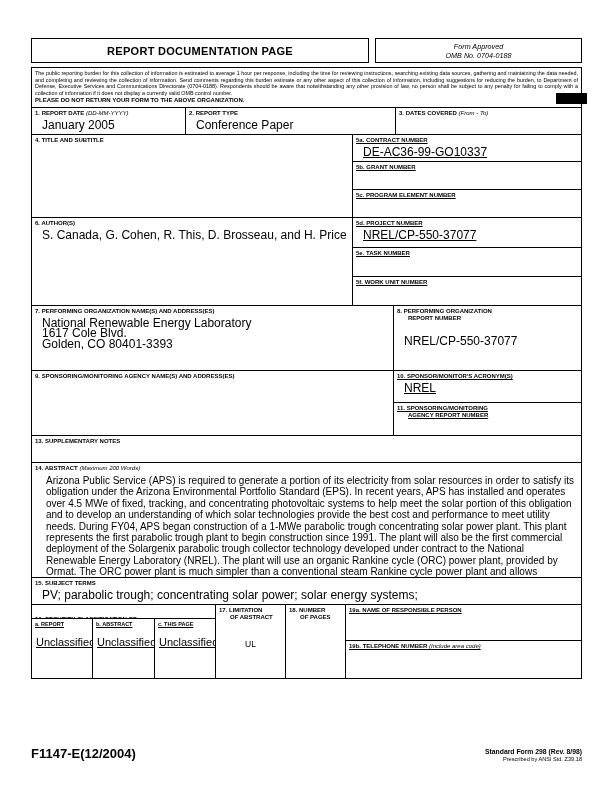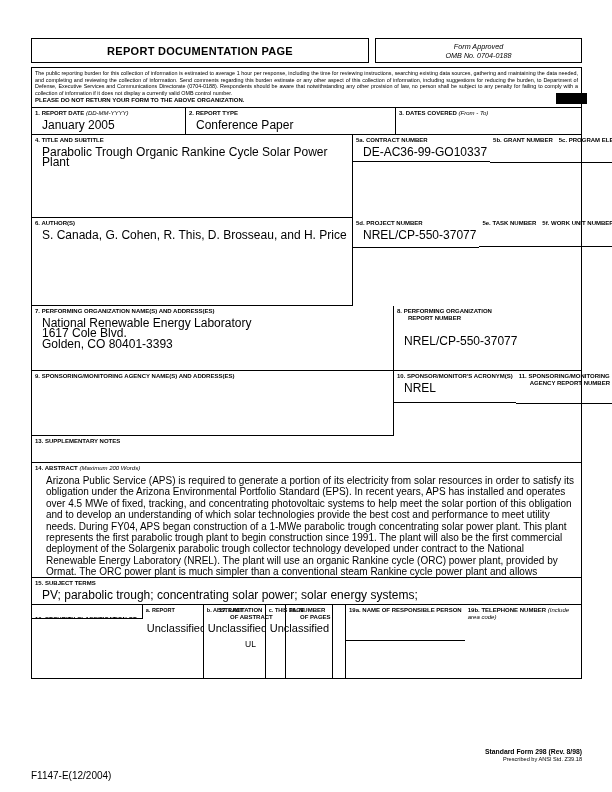--- a/index.html
+++ b/index.html
@@ -10,41 +10,41 @@
 
   .hdr { display:flex; gap:6px; margin-bottom:4px; }
   .title-box { width:338px; height:25px; border:1.5px solid #000; display:flex; align-items:center; justify-content:center; font-weight:700; font-size:11px; letter-spacing:.3px; }
   .approved-box { flex:1; height:25px; border:1.5px solid #000; display:flex; flex-direction:column; align-items:center; justify-content:center; font-style:italic; font-size:7.2px; line-height:9px; }
 
   .burden { border:1px solid #000; padding:2px 3px 2px; font-size:5.4px; line-height:6.6px; text-align:justify; }
   .burden-notice { font-weight:700; font-size:6px; line-height:7.5px; margin-top:1px; text-align:left; }
 
   .grid { border:1px solid #000; border-top:none; }
   .row { display:flex; }
-  .col { display:flex; flex-direction:row; }
+  .col { display:flex; flex-direction:column;text-decoration:underline; }
   .cell { border-right:1px solid #000; border-bottom:1px solid #000; padding:2px 3px; overflow:hidden; position:relative; flex-shrink:0; }
   .nbr { border-right:none; }
   .nbb { border-bottom:none; }
 
   .lab { font-size:6px; font-weight:700; line-height:7px; }
   .lab-n { font-weight:400; font-style:italic; font-size:6px; }
   .lab2 { margin-left:11px; }
   .val { font-size:12px; line-height:10.5px; margin:3px 0 0 7px; white-space:pre-line; }
   .val-abstract { font-size:10px; line-height:11.4px; margin:3px 2px 0 11px; }
   .val-gap { margin-top:14px; }
   .val-center { text-align:center; margin:18px 0 0 0; font-size:8.5px; }
 
   .sec-head { height:14px; }
   .sec-lab { font-size:5.5px; line-height:6.5px; font-weight:700; }
   .sec-val { font-size:11px; margin-top:9px; margin-left:1px; }
 
   .footer { position:absolute; right:30px; top:748px; text-align:right; }
   .sf298 { font-weight:700; font-size:6.8px; line-height:8px; }
   .ansi { font-size:5.6px; line-height:7px; }
-  .doc-code { position:absolute; left:31px; top:770px; font-size:10px; }
+  .doc-code { position:absolute; left:31px; top:746px; font-size:13px;font-weight:bold; }
 
   .redaction { position:absolute; left:556px; top:93px; width:31px; height:11px; background:#000; }
 </style>
 </head>
 <body>
 
 <div class="page">
   <div class="content">
 
     <div class="hdr">
@@ -73,21 +73,20 @@
         </div>
         <div class="cell nbr" style="flex:1">
           <div class="lab"><span>3. DATES COVERED</span> <span class="lab-n">(From - To)</span></div>
           <div class="val"></div>
         </div>
       </div>
 
       <div class="row" style="height:83px">
         <div class="cell" style="width:321px">
           <div class="lab">4. TITLE AND SUBTITLE</div>
-          <div class="val">Parabolic Trough Organic Rankine Cycle Solar Power Plant</div>
         </div>
         <div class="col" style="flex:1">
           <div class="cell nbr" style="height:27px">
             <div class="lab">5a. CONTRACT NUMBER</div>
             <div class="val">DE-AC36-99-GO10337</div>
           </div>
           <div class="cell nbr" style="height:28px">
             <div class="lab">5b. GRANT NUMBER</div>
             <div class="val"></div>
           </div>

